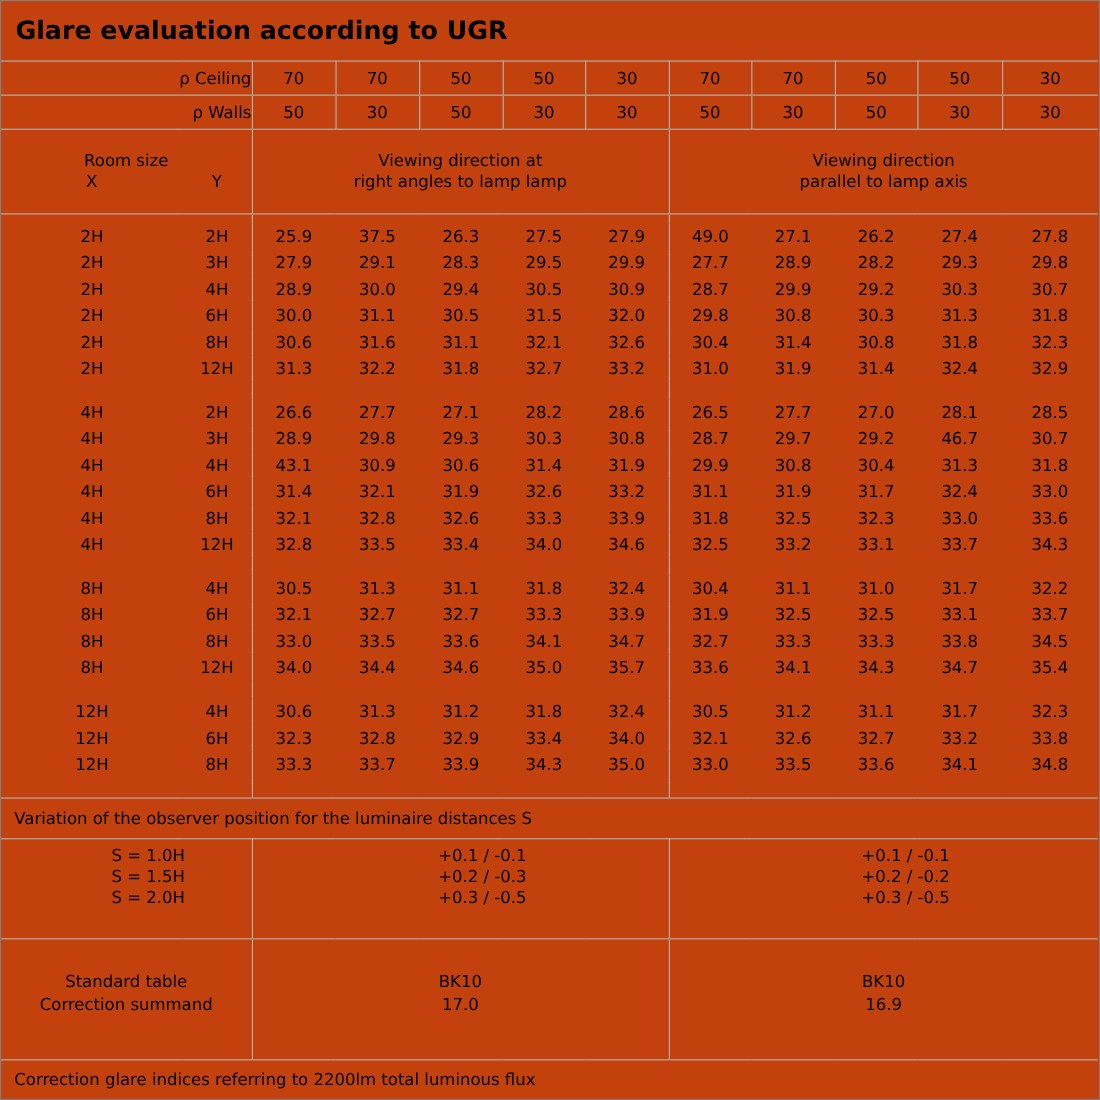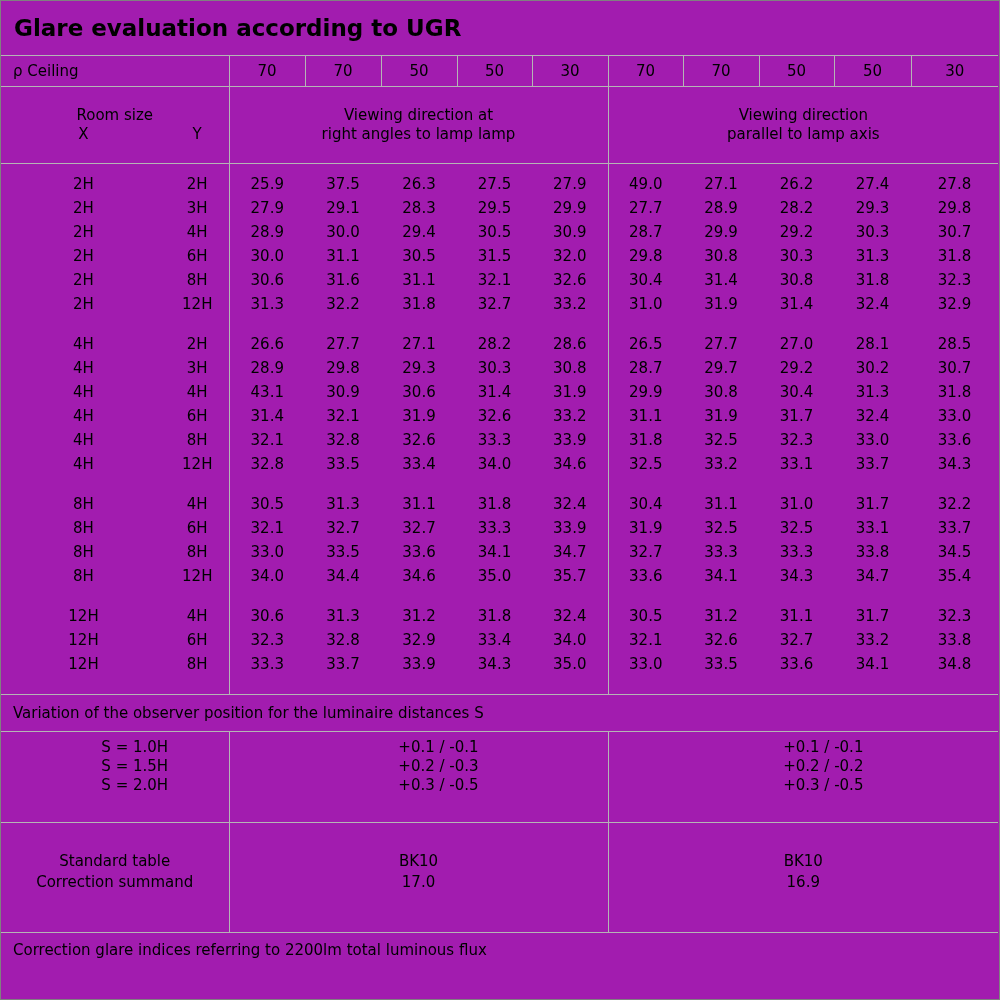--- a/index.html
+++ b/index.html
@@ -1,19 +1,19 @@
 <!DOCTYPE html>
 <html><head>
 <meta charset="utf-8">
 <style>
   html,body{margin:0;padding:0;background:#fff;}
   body{font-family:"DejaVu Sans","Liberation Sans",sans-serif;color:#000;}
   .sheet{
     width:1000px;height:1000px;box-sizing:border-box;
-    border:1px solid #808080;background:#a21caf;overflow:hidden;
+    border:1px solid #808080;background:#c2410c;overflow:hidden;
   }
   table.ugr{
     border-collapse:collapse;table-layout:fixed;width:997px;
   }
   td{
     padding:0;margin:0;font-size:15px;line-height:1.25;
     text-align:center;vertical-align:middle;white-space:nowrap;overflow:hidden;
   }
   
   .bL{border-left:1px solid #b5b5b5;}
@@ -28,21 +28,21 @@
   tr.gap td{height:16px;}
   tr.padtop td{height:8px;}
   tr.padbot td{height:18px;}
   tr.varrow td{height:36px;text-align:left;padding-left:12px;}
   tr.srow td{height:84px;vertical-align:top;padding-top:6px;padding-left:40px;}
   tr.srow div{line-height:19px;}
   tr.sumrow td{height:81px;vertical-align:top;padding-top:28px;}
   tr.sumrow div{line-height:21px;}
   tr.footrow td{height:47px;vertical-align:top;padding-top:8px;
     text-align:left;padding-left:12px;}
-  .rlabel{text-align:left;padding-left:12px;}
+  .rlabel{text-align:right;padding-left:12px;}
   .headcell div{line-height:19px;}
   .xyrow{display:flex;}
   .xyrow span{display:block;text-align:center;}
   .xyrow .xs{width:165px;}
   .xyrow .ys{width:63px;}
 </style>
 </head>
 <body>
 
 <div class="sheet">
@@ -75,20 +75,33 @@
           <td class="bL hB">70</td>
           <td class="bL hB">50</td>
           <td class="bL hB">50</td>
           <td class="bL hB">30</td>
           <td class="bL hB">70</td>
           <td class="bL hB">70</td>
           <td class="bL hB">50</td>
           <td class="bL hB">50</td>
           <td class="bL hB">30</td>
         </tr>
+        <tr class="rrow">
+          <td class="rlabel hB" colspan="2">ρ Walls</td>
+          <td class="bL hB">50</td>
+          <td class="bL hB">30</td>
+          <td class="bL hB">50</td>
+          <td class="bL hB">30</td>
+          <td class="bL hB">30</td>
+          <td class="bL hB">50</td>
+          <td class="bL hB">30</td>
+          <td class="bL hB">50</td>
+          <td class="bL hB">30</td>
+          <td class="bL hB">30</td>
+        </tr>
       </tbody>
 
     <tbody>
       <tr class="headrow">
         <td colspan="2" class="hB headcell">
           <div>Room size</div>
           <div class="xyrow">
             <span class="xs">X</span>
             <span class="ys">Y</span>
           </div>
@@ -217,21 +230,21 @@
           <td>4H</td>
           <td>3H</td>
           <td class="bL">28.9</td>
           <td>29.8</td>
           <td>29.3</td>
           <td>30.3</td>
           <td>30.8</td>
           <td class="bL">28.7</td>
           <td>29.7</td>
           <td>29.2</td>
-          <td>30.2</td>
+          <td>46.7</td>
           <td>30.7</td>
         </tr>
         <tr class="drow">
           <td>4H</td>
           <td>4H</td>
           <td class="bL">43.1</td>
           <td>30.9</td>
           <td>30.6</td>
           <td>31.4</td>
           <td>31.9</td>

